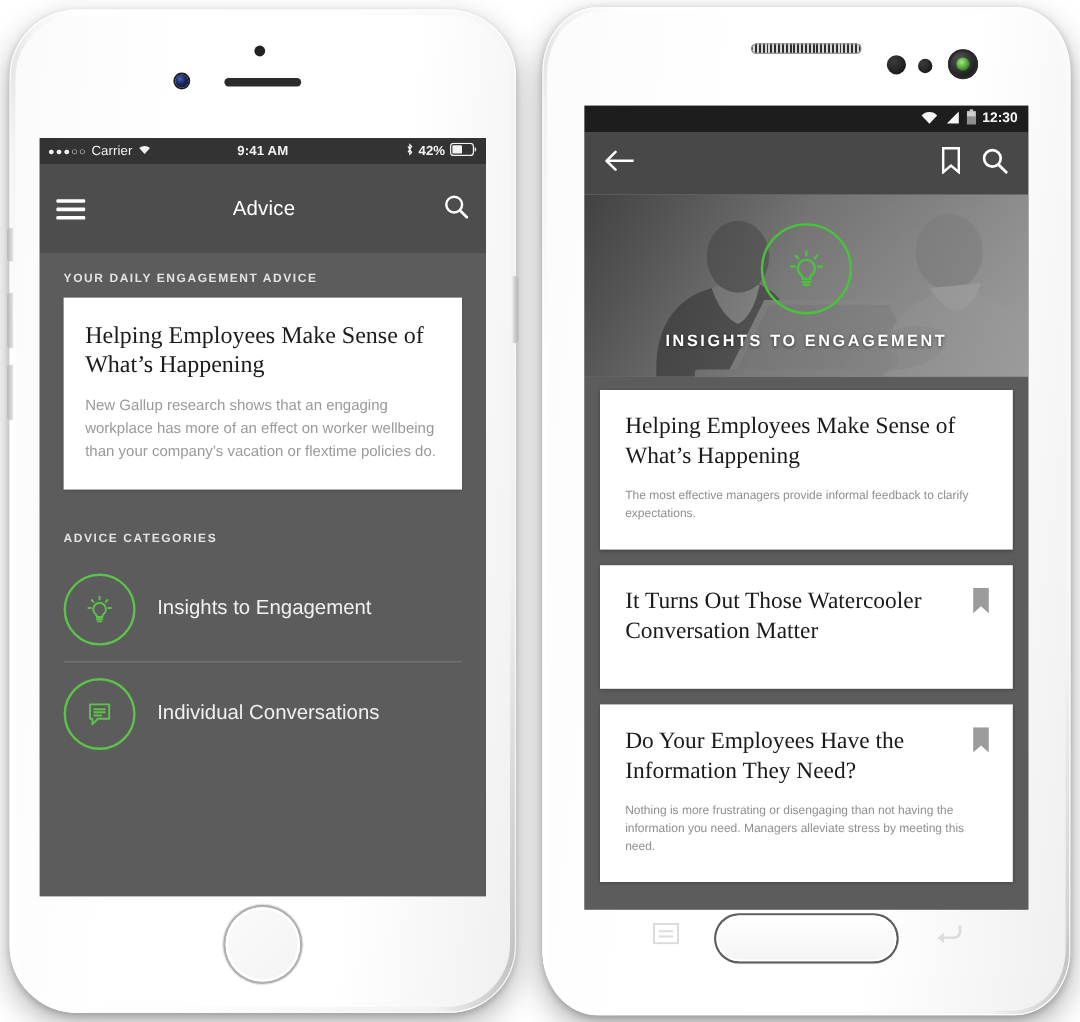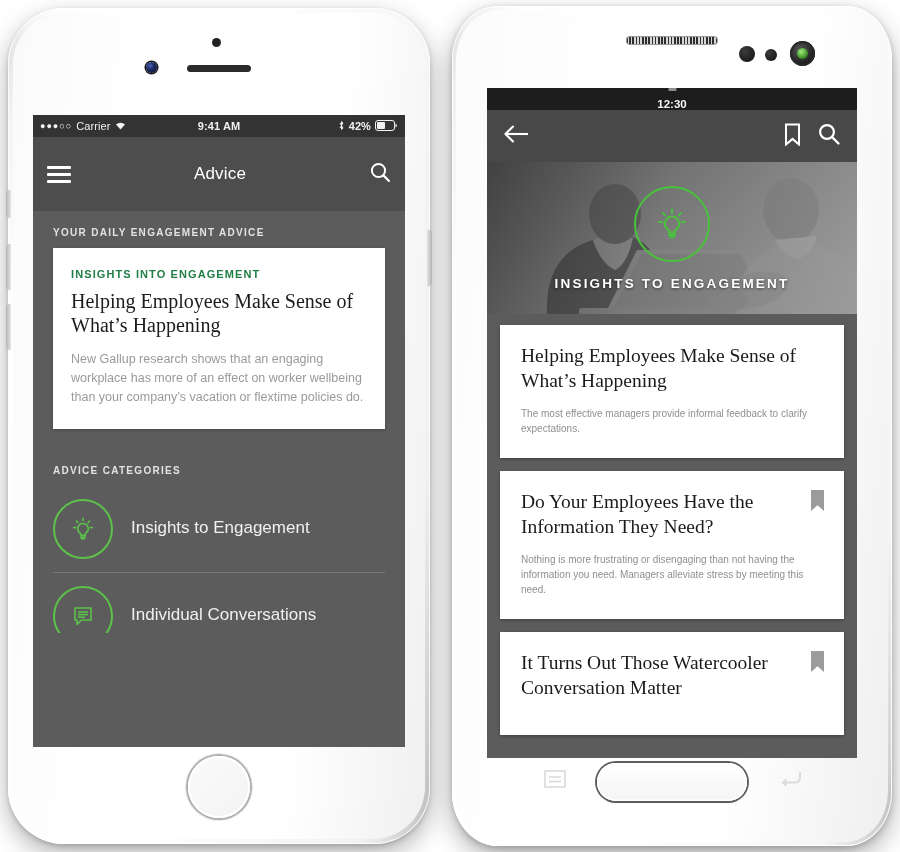--- a/index.html
+++ b/index.html
@@ -90,21 +90,21 @@
       width:150px;height:38px;border-radius:20px;
       background:linear-gradient(180deg,#ffffff,#f4f4f4);
       box-shadow:inset 0 0 0 1.5px #ffffff,0 0 0 2px #5e5e5e,0 1px 2px rgba(0,0,0,.35);}
   .an-soft{position:absolute;bottom:54px;color:#e2e2e2;}
   .an-soft.menu{left:92px;}
   .an-soft.back{right:90px;}
   
   .an-screen{position:absolute;left:35px;top:82px;width:370px;height:670px;
       background:#5c5c5c;overflow:hidden;}
   .an-statusbar{height:22px;background:#1d1d1d;color:#f5f5f5;font-size:11.5px;font-weight:bold;
-      display:flex;align-items:center;justify-content:flex-end;gap:5px;padding:0 9px;flex-direction:column;}
+      display:flex;align-items:center;justify-content:flex-end;gap:5px;padding:0 9px;}
   .an-appbar{height:52px;background:#484848;display:flex;align-items:center;padding:0 16px;gap:16px;}
   .an-appbar .spacer{flex:1;}
   .an-hero{position:relative;height:152px;overflow:hidden;background:#6d6d6d;}
   .hero-photo{position:absolute;inset:0;opacity:.55;filter:grayscale(1);}
   .hero-tint{position:absolute;inset:0;
       background:linear-gradient(110deg,rgba(40,40,40,.72) 0%,rgba(70,70,70,.42) 45%,rgba(120,120,120,.30) 100%);}
   .hero-center{position:absolute;inset:0;display:flex;flex-direction:column;
       align-items:center;justify-content:center;gap:14px;}
   .hero-circ{width:72px;height:72px;border-radius:50%;border:2.5px solid #49c23c;
       display:flex;align-items:center;justify-content:center;}
@@ -178,21 +178,20 @@
           <line x1="14.4" y1="14.4" x2="20" y2="20" stroke="#ffffff" stroke-width="2.2" stroke-linecap="round"></line>
         </svg>
       </div>
     </div>
 
     <div class="ip-content">
 
       <div class="sec-label">YOUR DAILY ENGAGEMENT ADVICE</div>
 
       <div class="ip-card">
-        <div class="kicker">INSIGHTS INTO ENGAGEMENT</div>
         <h2 class="serif">Helping Employees Make Sense of What’s Happening</h2>
         <p>New Gallup research shows that an engaging workplace has more of an effect on worker wellbeing than your company’s vacation or flextime policies do.</p>
       </div>
 
       <div class="sec-label" style="padding-top:36px">ADVICE CATEGORIES</div>
 
       <div class="cat-row">
         <span class="circ">
           <svg width="34" height="34" viewBox="0 0 34 34">
             <g fill="none" stroke="#5cc24a" stroke-width="1.6" stroke-linecap="round">
@@ -372,28 +371,28 @@
         <h3 class="serif">Helping Employees Make Sense of What’s Happening</h3>
         <p>The most effective managers provide informal feedback to clarify expectations.</p>
       </div>
 
       <div class="an-card">
         <span class="bm">
           <svg width="15" height="21" viewBox="0 0 15 21">
               <path d="M1 0h13v21l-6.5-5.8L1 21z" fill="#9b9b9b"></path>
             </svg>
         </span>
-        <h3 class="serif">Do Your Employees Have the Information They Need?</h3>
-        <p>Nothing is more frustrating or disengaging than not having the information you need. Managers alleviate stress by meeting this need.</p>
+        <h3 class="serif">It Turns Out Those Watercooler Conversation Matter</h3>
       </div>
 
       <div class="an-card">
         <span class="bm">
           <svg width="15" height="21" viewBox="0 0 15 21">
               <path d="M1 0h13v21l-6.5-5.8L1 21z" fill="#9b9b9b"></path>
             </svg>
         </span>
-        <h3 class="serif">It Turns Out Those Watercooler Conversation Matter</h3>
+        <h3 class="serif">Do Your Employees Have the Information They Need?</h3>
+        <p>Nothing is more frustrating or disengaging than not having the information you need. Managers alleviate stress by meeting this need.</p>
       </div>
 
     </div>
   </div>
 </div>
 
 </body></html>

